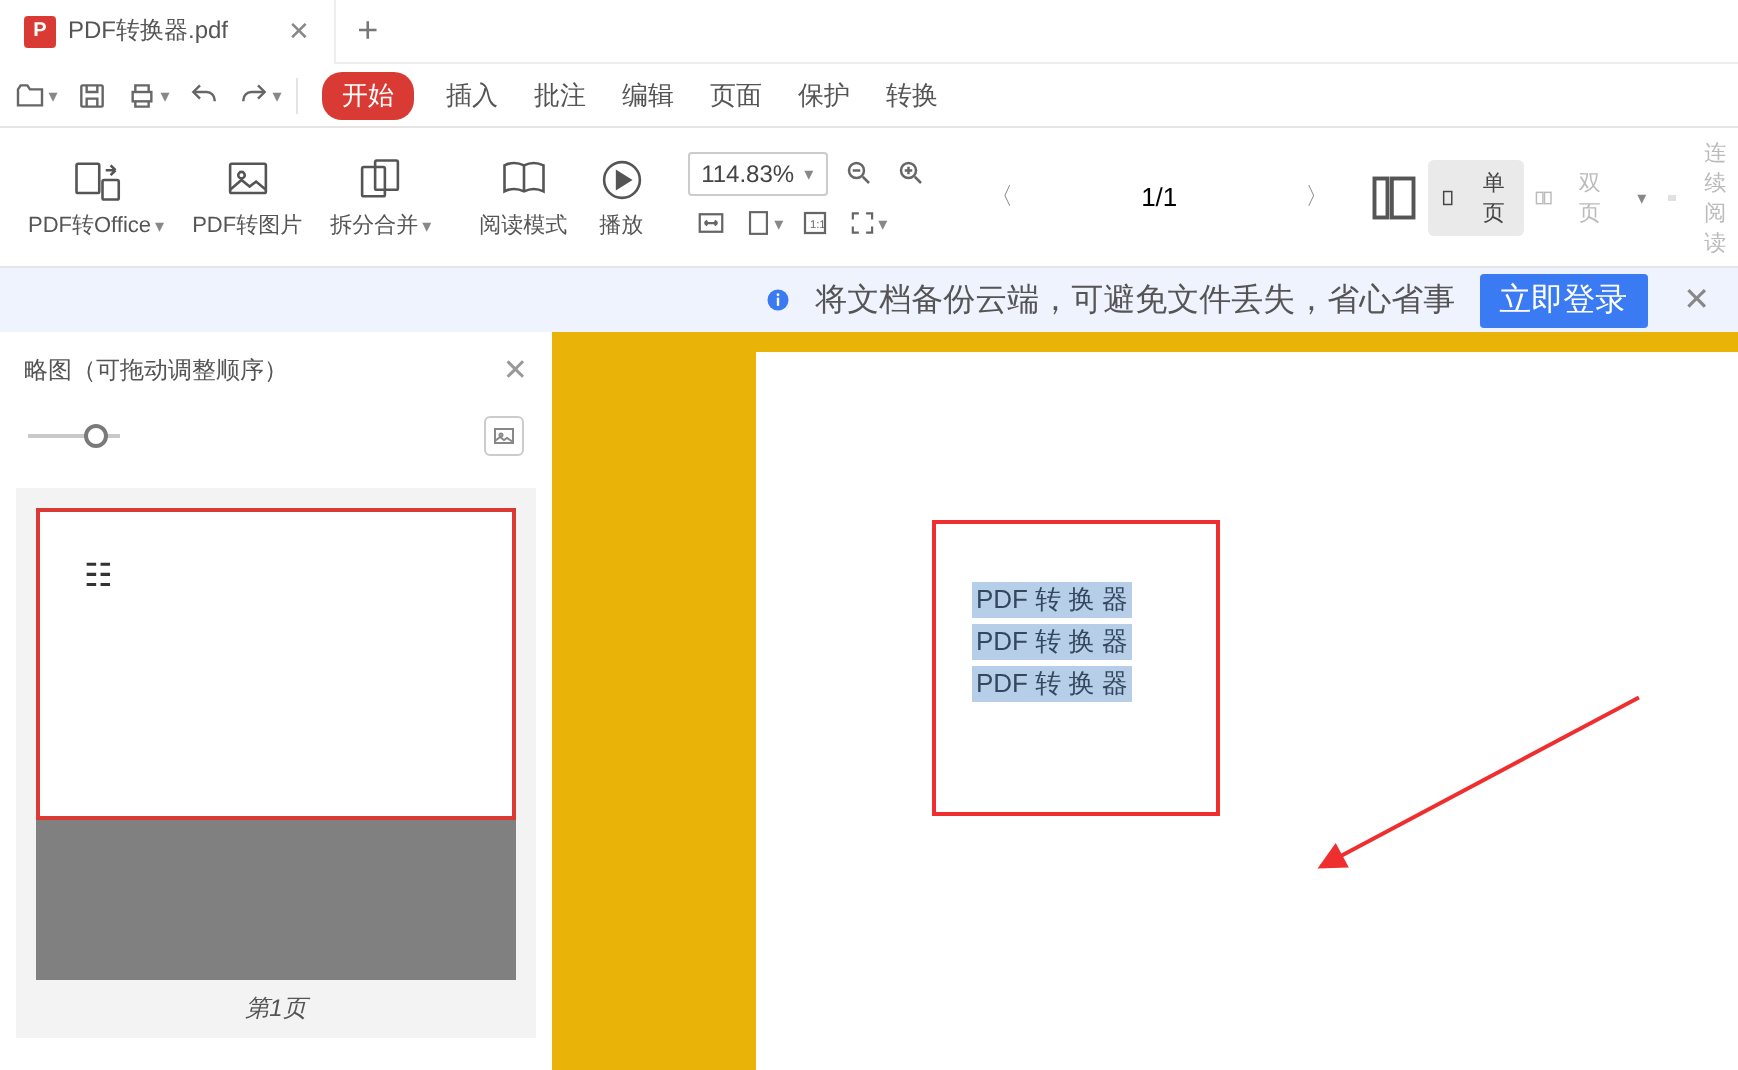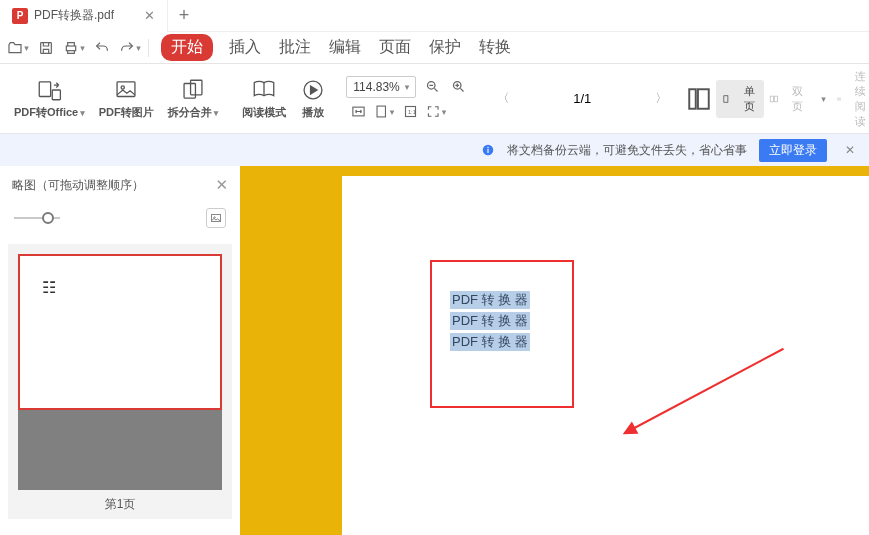--- a/index.html
+++ b/index.html
@@ -15,68 +15,68 @@
   .plus-tab { width: 32px; text-align:center; color:#777; font-size: 18px; cursor:pointer; }
 
   
   .menu-bar { height: 32px; display:flex; align-items:center; gap: 2px; padding: 0 6px; border-bottom: 1px solid #e5e5e5; }
   .qat { display:flex; align-items:center; gap:4px; }
   .qat .iconbtn { width:24px; height:24px; display:flex; align-items:center; justify-content:center; color:#666; cursor:pointer; border-radius:3px; }
   .qat .iconbtn svg { width:16px; height:16px; }
   .caret-sm { font-size:9px; color:#888; margin-left:1px;}
   .menu-sep { width:1px; height:18px; background:#e4e4e4; margin: 0 4px;}
   .menu-tabs { display:flex; align-items:center; gap: 14px; margin-left:6px; }
-  .menu-tabs .m { font-size:16px; color:#555; cursor:pointer; padding: 5px 2px; }
+  .menu-tabs .m { font-size:13px; color:#555; cursor:pointer; padding: 5px 2px; }
   .menu-tabs .m.active { background:#d93a34; color:#fff; border-radius:10px; padding: 3px 10px; }
   .search-wrap { display:flex; align-items:center; gap:6px; margin-left:14px; color:#999;}
   .search-wrap svg { width:14px; height:14px; }
   .search-wrap input { border:none; outline:none; font-size:12px; color:#555; width:120px; }
   .search-wrap input::placeholder { color:#bbb; }
 
   
   .ribbon { height:70px; border-bottom:1px solid #e5e5e5; display:flex; align-items:center; padding: 0 8px; gap: 2px; }
   .rgrp { display:flex; flex-direction:column; align-items:center; gap:2px; padding: 4px 6px; cursor:pointer; border-radius:3px; }
-  .rgrp .lbl { font-size:11px; color:#555; white-space:nowrap; display:flex; align-items:center; gap:1px;font-weight:bold;}
+  .rgrp .lbl { font-size:11px; color:#555; white-space:nowrap; display:flex; align-items:center; gap:1px;}
   .rgrp svg { width:26px; height:26px; }
   .ribbon-sep { width:1px; height:44px; background:#ececec; margin: 0 4px; }
   .zoom-box { border:1px solid #ccc; padding:3px 6px; font-size:12px; color:#444; display:flex; gap:4px; align-items:center; cursor:pointer; border-radius:2px; }
   .mini-icons { display:flex; gap:6px; flex-direction:column; }
   .mini-icons .row { display:flex; gap:6px; }
   .mini-icons .row .mbtn { width:20px; height:20px; display:flex; align-items:center; justify-content:center; color:#666; cursor:pointer; border-radius:2px;}
   .mini-icons .row .mbtn svg { width:15px; height:15px;}
   .nav-box { display:flex; align-items:center; gap:8px; }
   .nav-box .page-input { width:120px; height:24px; text-align:center; border:1px solid transparent; font-size:13px; background:transparent; }
   .nav-btn { color:#888; cursor:pointer; width:22px; height:22px; display:flex; align-items:center; justify-content:center;}
   .view-modes { display:flex; align-items:center; }
   .view-modes .vm { display:flex; align-items:center; gap:13px; font-size:11px; color:#777; padding: 4px 5px; cursor:pointer; border-radius:3px;}
   .view-modes .vm.active { background:#eaeaea; color:#444; }
   .view-modes .vm svg{ width:14px; height:14px;}
 
   
-  .banner { height:32px; background:#eef3fe; display:flex; align-items:center; justify-content:flex-end; padding: 0 14px; gap:12px; font-size:12px; color:#555; }
+  .banner { height:32px; background:#eef3fe; display:flex; align-items:center; justify-content:flex-end; padding: 0 14px; gap:12px; font-size:16px; color:#555; }
   .banner svg { width:14px; height:14px; }
   .banner .login-btn { background:#3a7af2; color:#fff; padding:3px 10px; border-radius:2px; cursor:pointer; }
   .banner .close-b { color:#888; cursor:pointer; margin-left:6px;}
 
   
   .workspace { display:flex; height: calc(535px - 32px - 32px - 70px - 32px); }
-  .side { width:240px; background:#fff; position:relative;}
+  .side { width:276px; background:#fff; position:relative;}
   .side-header { display:flex; align-items:center; justify-content:space-between; padding: 10px 12px; font-size:12px; color:#555;}
   .side-header .close-side { color:#999; font-size:15px; cursor:pointer;}
   .slider-row { display:flex; align-items:center; gap:10px; padding: 4px 14px 8px;}
   .slider { position:relative; flex:0 0 46px; height:14px;}
   .slider .track { position:absolute; top:6px; left:0; right:0; height:2px; background:#c9c9c9;}
   .slider .thumb { position:absolute; top:1px; left:28px; width:12px; height:12px; border-radius:50%; background:#fff; border:2px solid #7a7a7a;}
   .side .img-toggle { width:20px; height:20px; border:1px solid #ccc; border-radius:3px; display:flex; align-items:center; justify-content:center; color:#888; cursor:pointer; margin-left:auto; font-size:11px;}
   .thumb-area-wrap { padding: 8px 8px 0; }
   .thumb-area { background:#f3f3f3; padding: 10px 10px 0 10px; }
   .page-thumb { border:2px solid #d93a34; background:#fff; height:156px; position:relative; }
   .page-thumb .nub { position:absolute; top:22px; left:22px; font-size:16px; color:#333; letter-spacing:-2px;}
   .below-gray { background:#808080; height:80px; }
-  .thumb-area .pg-label { text-align:center; font-size:12px;color:#555; padding:6px 0;}
+  .thumb-area .pg-label { text-align:center; font-size:12px;color:#555; padding:6px 0;font-style:italic;}
 
   .canvas { flex:1; background:#eab308; display:flex; position:relative; overflow:hidden;}
   .canvas .paper { background:#fff; position:absolute; left:102px; top:10px; right:-200px; bottom:-200px; }
   .red-rect { position:absolute; left:190px; top:94px; width:144px; height:148px; border:2px solid #ef2f2f; }
   .hl-line { background:#b7cee9; color:#33475f; font-size:13px; padding:0 2px; margin:3px 0; width:max-content;}
   .content-stack { position:absolute; left:210px; top:122px;}
   .arrow { position:absolute; left:374px; top:224px; transform: rotate(-28deg); }
   .arrow-line { width:180px; height:2px; background:#ef2f2f; position:relative;}
   .arrow-line::before { content:""; position:absolute; left:-2px; top:-6px; width:0; height:0; border-right:14px solid #ef2f2f; border-top:7px solid transparent; border-bottom:7px solid transparent;}
 </style>

